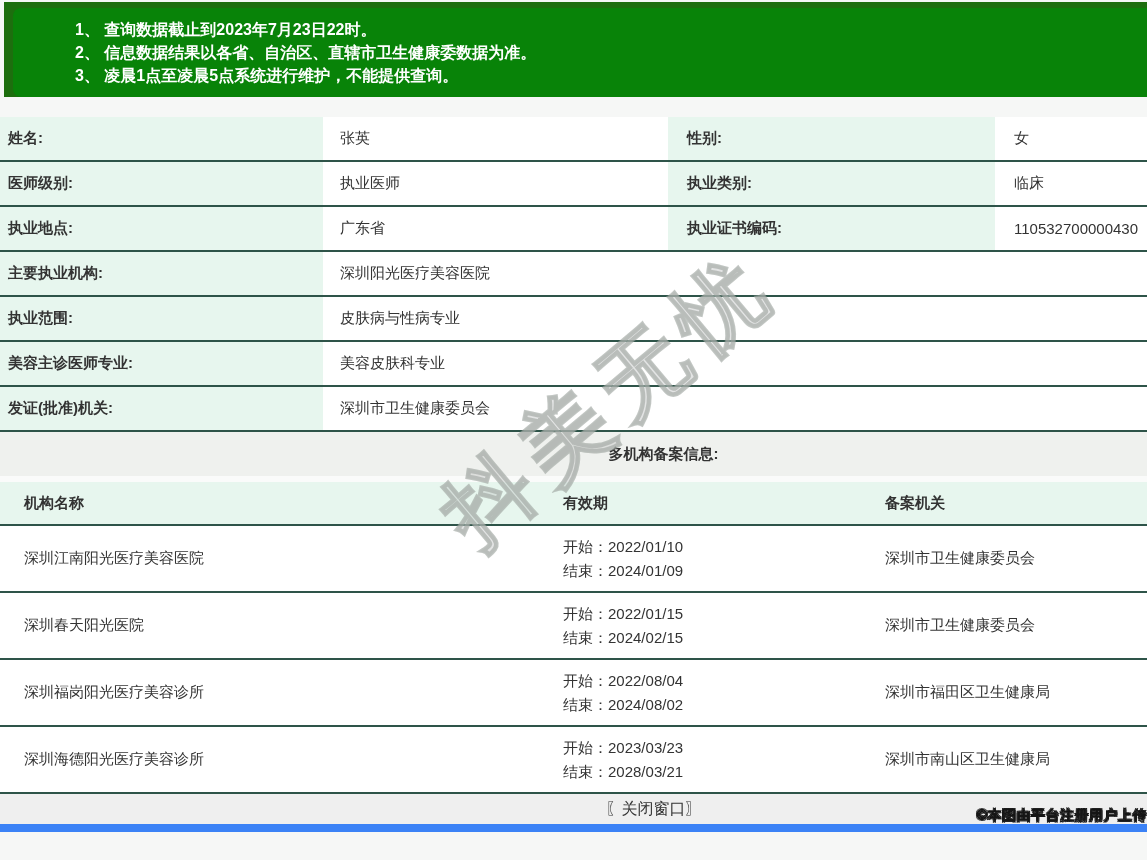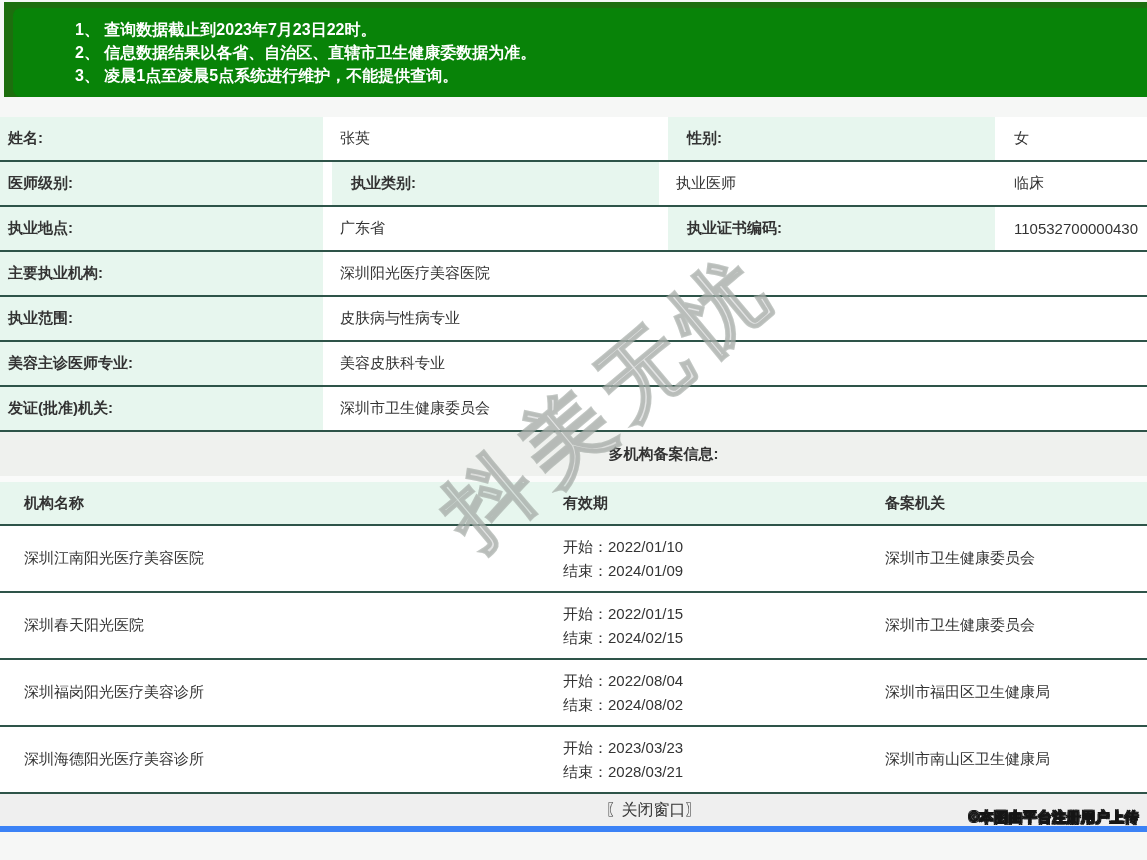--- a/index.html
+++ b/index.html
@@ -93,39 +93,39 @@
     border-bottom: 2px solid #2e5449;
   }
   .oc1 { width: 540px; padding-left: 24px; }
   .oc2 { width: 320px; padding-left: 23px; line-height: 24px; }
   .oc3 { flex: 1; padding-left: 25px; }
 
   
   .footer {
     height: 38px;
     background: #efefef;
-    border-bottom: 6px solid #3b82f6;
+    border-bottom: 8px solid #3b82f6;
     display: flex;
     align-items: center;
     justify-content: center;
     padding-left: 160px;
     position: relative;
   }
   .close-link {
     font-size: 16px;
     color: #333;
     text-decoration: none;
     cursor: pointer;
   }
   .copyright {
     position: absolute;
-    right: 8px;
+    right: 0;
     bottom: -1px;
     font-size: 14px;
-    font-weight: bold;
+    font-weight: normal;
     color: #ffffff;
     letter-spacing: 0.5px;
     -webkit-text-stroke: 1px #151515;
     text-shadow:
       -1px -1px 0 #151515, 1px -1px 0 #151515,
       -1px  1px 0 #151515, 1px  1px 0 #151515;
     white-space: nowrap;
   }
 
   
@@ -165,22 +165,22 @@
 
 <div class="info-table">
   <div class="irow">
     <div class="cell lab c1">姓名:</div>
     <div class="cell val c2">张英</div>
     <div class="cell lab c3">性别:</div>
     <div class="cell val c4">女</div>
   </div>
   <div class="irow">
     <div class="cell lab c1">医师级别:</div>
+    <div class="cell val c2">执业医师</div>
     <div class="cell lab c3">执业类别:</div>
-    <div class="cell val c2">执业医师</div>
     <div class="cell val c4">临床</div>
   </div>
   <div class="irow">
     <div class="cell lab c1">执业地点:</div>
     <div class="cell val c2">广东省</div>
     <div class="cell lab c3">执业证书编码:</div>
     <div class="cell val c4">110532700000430</div>
   </div>
   <div class="irow">
     <div class="cell lab c1">主要执业机构:</div>

